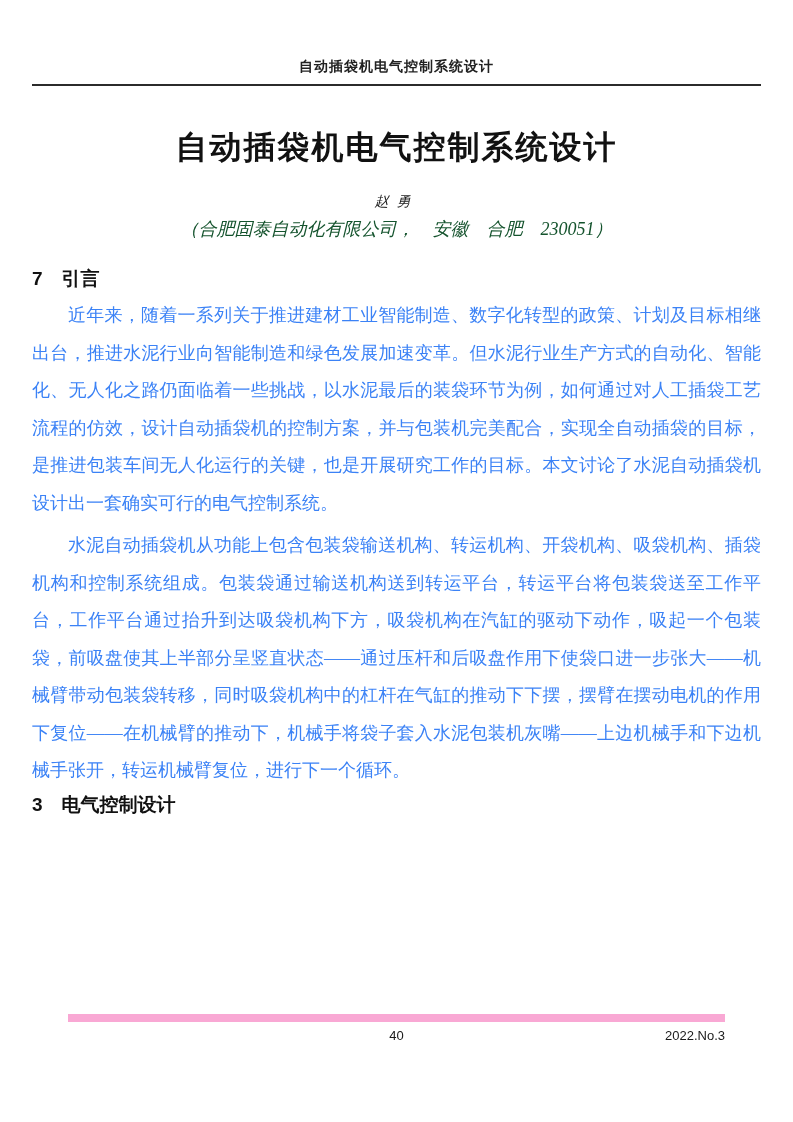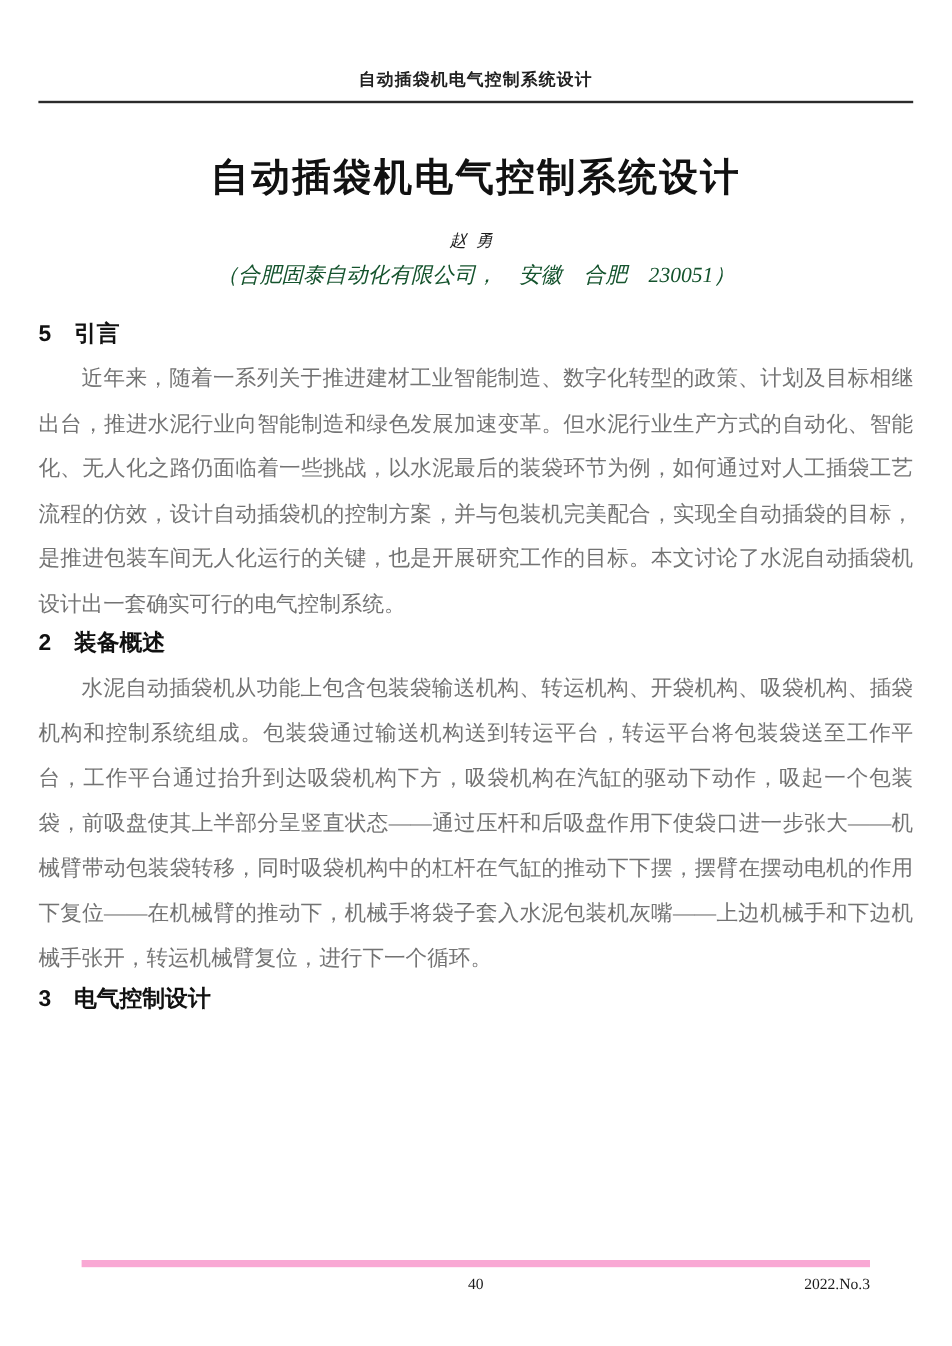--- a/index.html
+++ b/index.html
@@ -84,31 +84,31 @@
     line-height: 27px;
     color: #111;
   }
   
   .body-para {
     margin: 5px 0 0 0;
     font-size: 18px;
     line-height: 37.5px;
     text-align: justify;
     text-indent: 2em;
-    color: #737373;
+    color: #3b82f6;
   }
   
   .footer {
     position: absolute;
     left: 68px;
     right: 68px;
-    top: 1050px;
-    border-top: 6px solid #f9a8d4;
+    top: 1014px;
+    border-top: 8px solid #f9a8d4;
     height: 28px;
-    font-family: Liberation Serif, serif;
+    font-family: Liberation Sans, sans-serif;
     font-size: 13px;
     color: #1a1a1a;
   }
   .footer .page-num {
     position: absolute;
     left: 0;
     right: 0;
     top: 6px;
     text-align: center;
   }
@@ -129,25 +129,24 @@
       <span>自动插袋机电气控制系统设计</span>
     </div>
     <div class="header-rule"></div>
 
     <h1 class="doc-title">自动插袋机电气控制系统设计</h1>
 
     <div class="author">赵勇</div>
 
     <div class="affiliation">（合肥固泰自动化有限公司，　安徽　合肥　230051）</div>
 
-    <h2 class="sec-heading s1">5　引言</h2>
+    <h2 class="sec-heading s1">7　引言</h2>
 
     <p class="body-para">近年来，随着一系列关于推进建材工业智能制造、数字化转型的政策、计划及目标相继出台，推进水泥行业向智能制造和绿色发展加速变革。但水泥行业生产方式的自动化、智能化、无人化之路仍面临着一些挑战，以水泥最后的装袋环节为例，如何通过对人工插袋工艺流程的仿效，设计自动插袋机的控制方案，并与包装机完美配合，实现全自动插袋的目标，是推进包装车间无人化运行的关键，也是开展研究工作的目标。本文讨论了水泥自动插袋机设计出一套确实可行的电气控制系统。</p>
 
-    <h2 class="sec-heading s2">2　装备概述</h2>
 
     <p class="body-para">水泥自动插袋机从功能上包含包装袋输送机构、转运机构、开袋机构、吸袋机构、插袋机构和控制系统组成。包装袋通过输送机构送到转运平台，转运平台将包装袋送至工作平台，工作平台通过抬升到达吸袋机构下方，吸袋机构在汽缸的驱动下动作，吸起一个包装袋，前吸盘使其上半部分呈竖直状态——通过压杆和后吸盘作用下使袋口进一步张大——机械臂带动包装袋转移，同时吸袋机构中的杠杆在气缸的推动下下摆，摆臂在摆动电机的作用下复位——在机械臂的推动下，机械手将袋子套入水泥包装机灰嘴——上边机械手和下边机械手张开，转运机械臂复位，进行下一个循环。</p>
 
     <h2 class="sec-heading s3">3　电气控制设计</h2>
 
 
 
   </div>
 
   <div class="footer">

